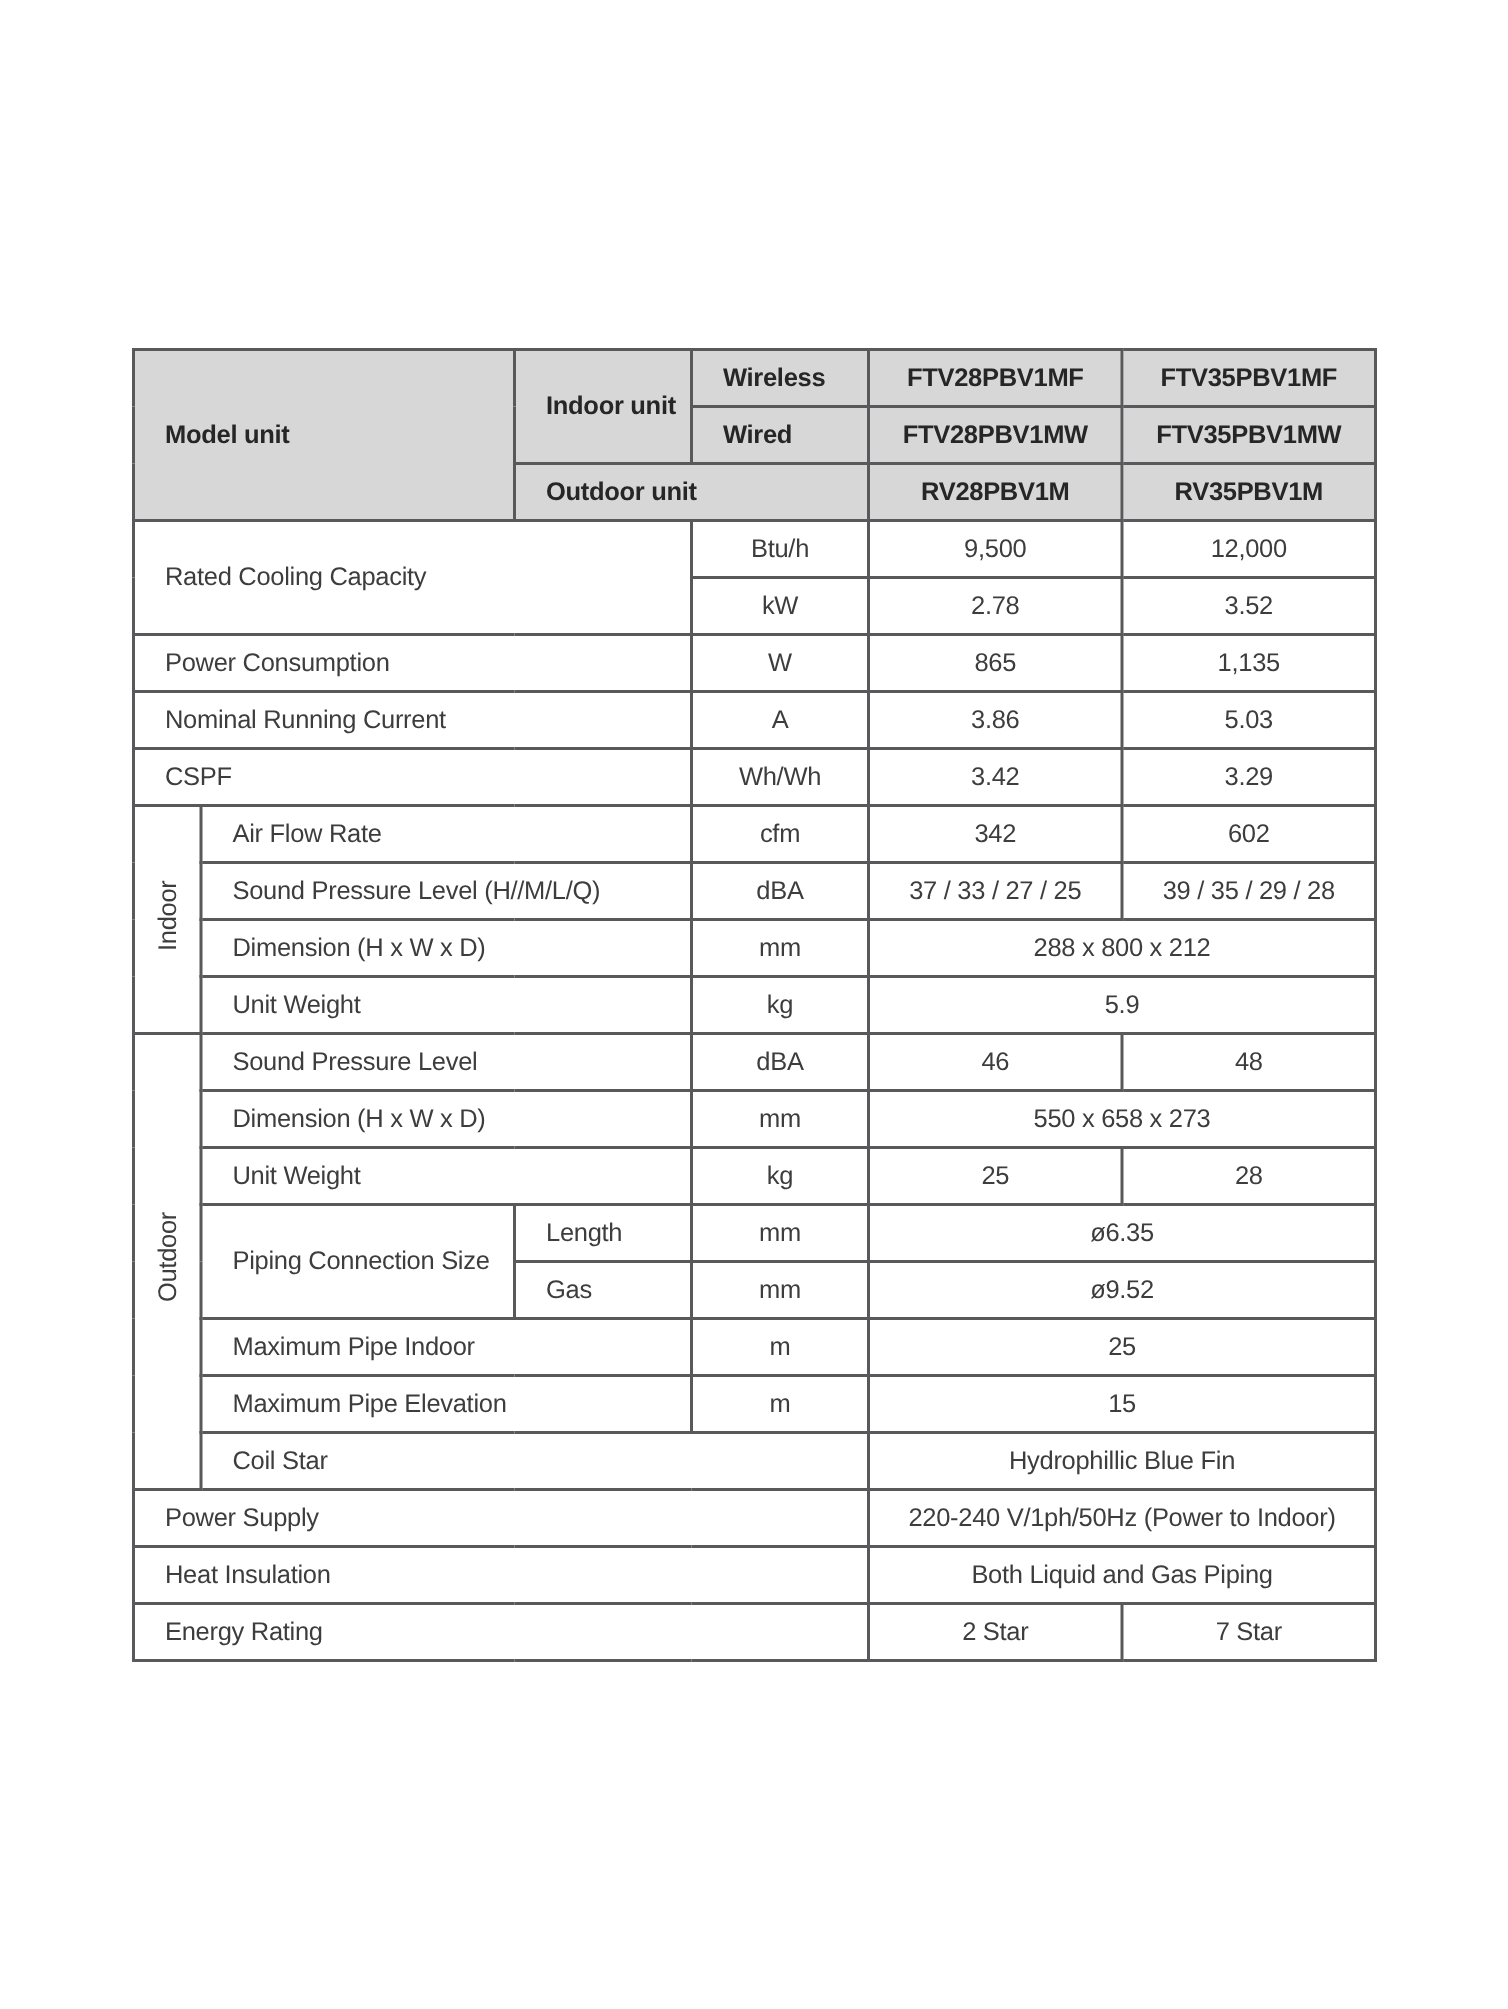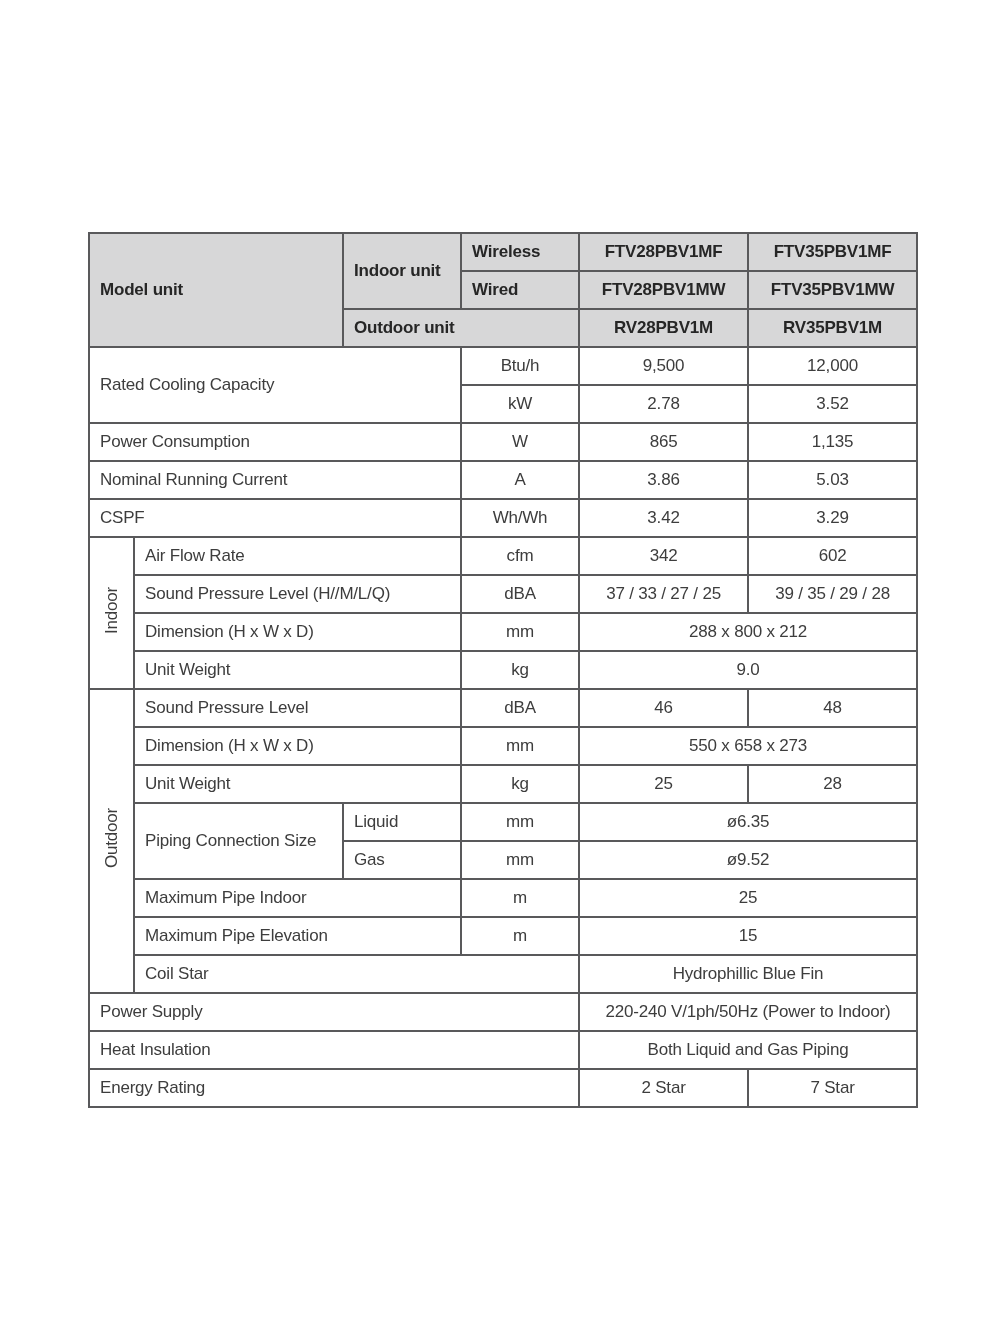--- a/index.html
+++ b/index.html
@@ -20,21 +20,21 @@
     border: 2px solid #59595b;
     font-size: 17px;
     color: #3d3d3d;
     letter-spacing: -0.2px;
     text-align: center;
     vertical-align: middle;
     padding: 0;
     white-space: nowrap;
     overflow: hidden;
   }
-  table.spec td.lbl { text-align: left; padding-left: 10px; }
+  table.spec td.lbl { text-align: left; padding-left: 20px; }
   table.spec tr.hdr td {
     background: #d7d7d8;
     font-weight: bold;
     color: #262626;
   }
   table.spec td.vert { padding: 0; }
   td.vert span {
     display: inline-block;
     writing-mode: vertical-rl;
     transform: rotate(180deg);
@@ -122,21 +122,21 @@
       <td>39 / 35 / 29 / 28</td>
     </tr>
     <tr>
       <td class="lbl" colspan="2">Dimension (H x W x D)</td>
       <td>mm</td>
       <td class="pre" colspan="2">288  x 800 x 212</td>
     </tr>
     <tr>
       <td class="lbl" colspan="2">Unit Weight</td>
       <td>kg</td>
-      <td colspan="2">9.0</td>
+      <td colspan="2">5.9</td>
     </tr>
 
     <tr>
       <td class="vert" rowspan="8"><span>Outdoor</span></td>
       <td class="lbl" colspan="2">Sound Pressure Level</td>
       <td>dBA</td>
       <td>46</td>
       <td>48</td>
     </tr>
     <tr>
@@ -145,21 +145,21 @@
       <td class="pre" colspan="2">550  x 658 x 273</td>
     </tr>
     <tr>
       <td class="lbl" colspan="2">Unit Weight</td>
       <td>kg</td>
       <td>25</td>
       <td>28</td>
     </tr>
     <tr>
       <td class="lbl" rowspan="2">Piping Connection Size</td>
-      <td class="lbl">Liquid</td>
+      <td class="lbl">Length</td>
       <td>mm</td>
       <td colspan="2">ø6.35</td>
     </tr>
     <tr>
       <td class="lbl">Gas</td>
       <td>mm</td>
       <td colspan="2">ø9.52</td>
     </tr>
     <tr>
       <td class="lbl" colspan="2">Maximum Pipe Indoor</td>

